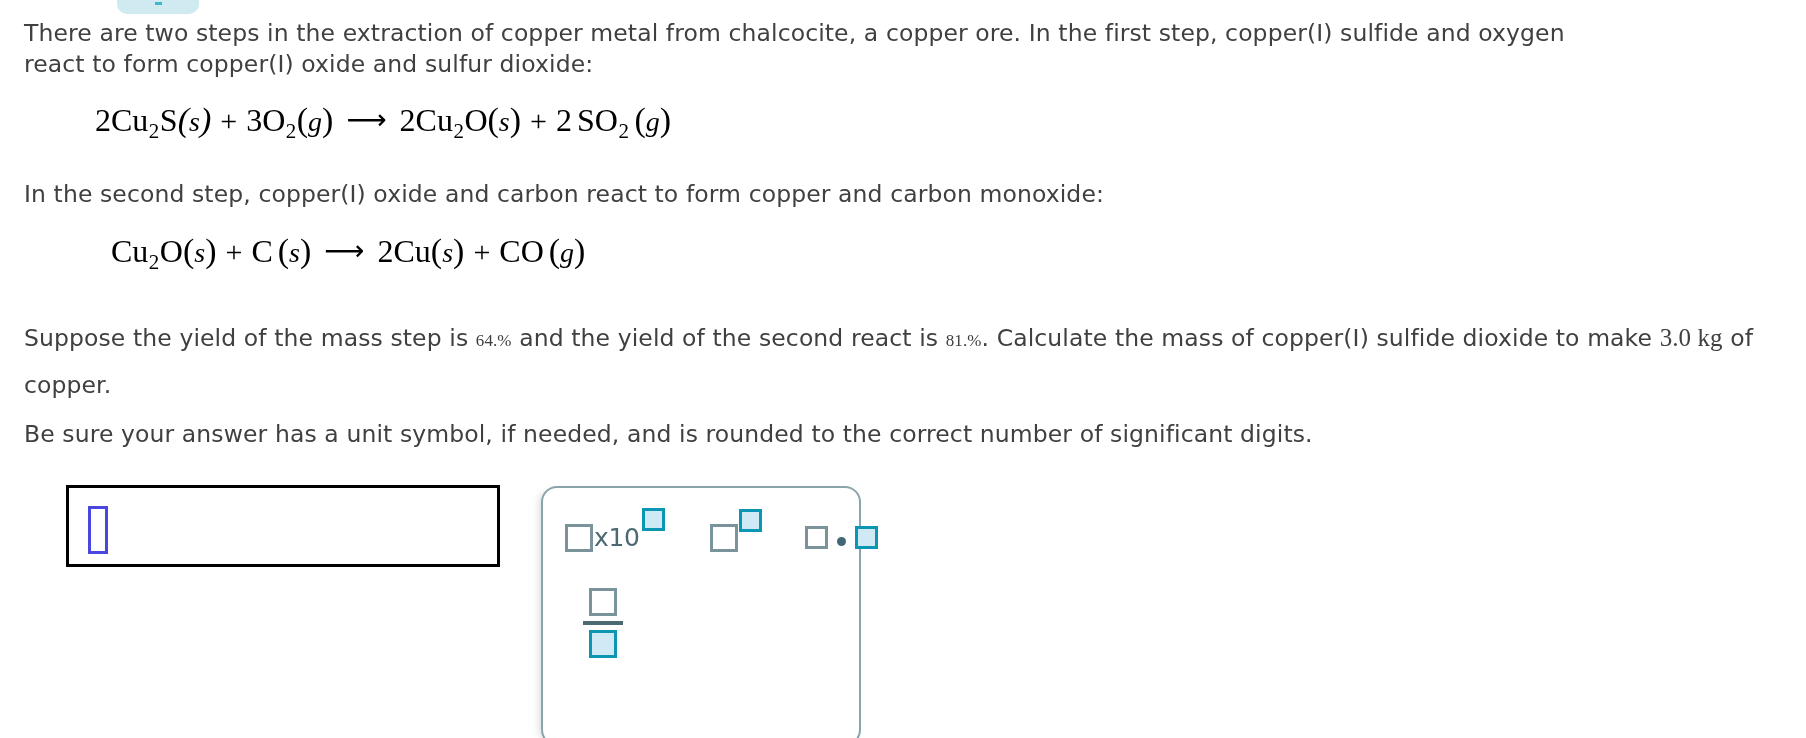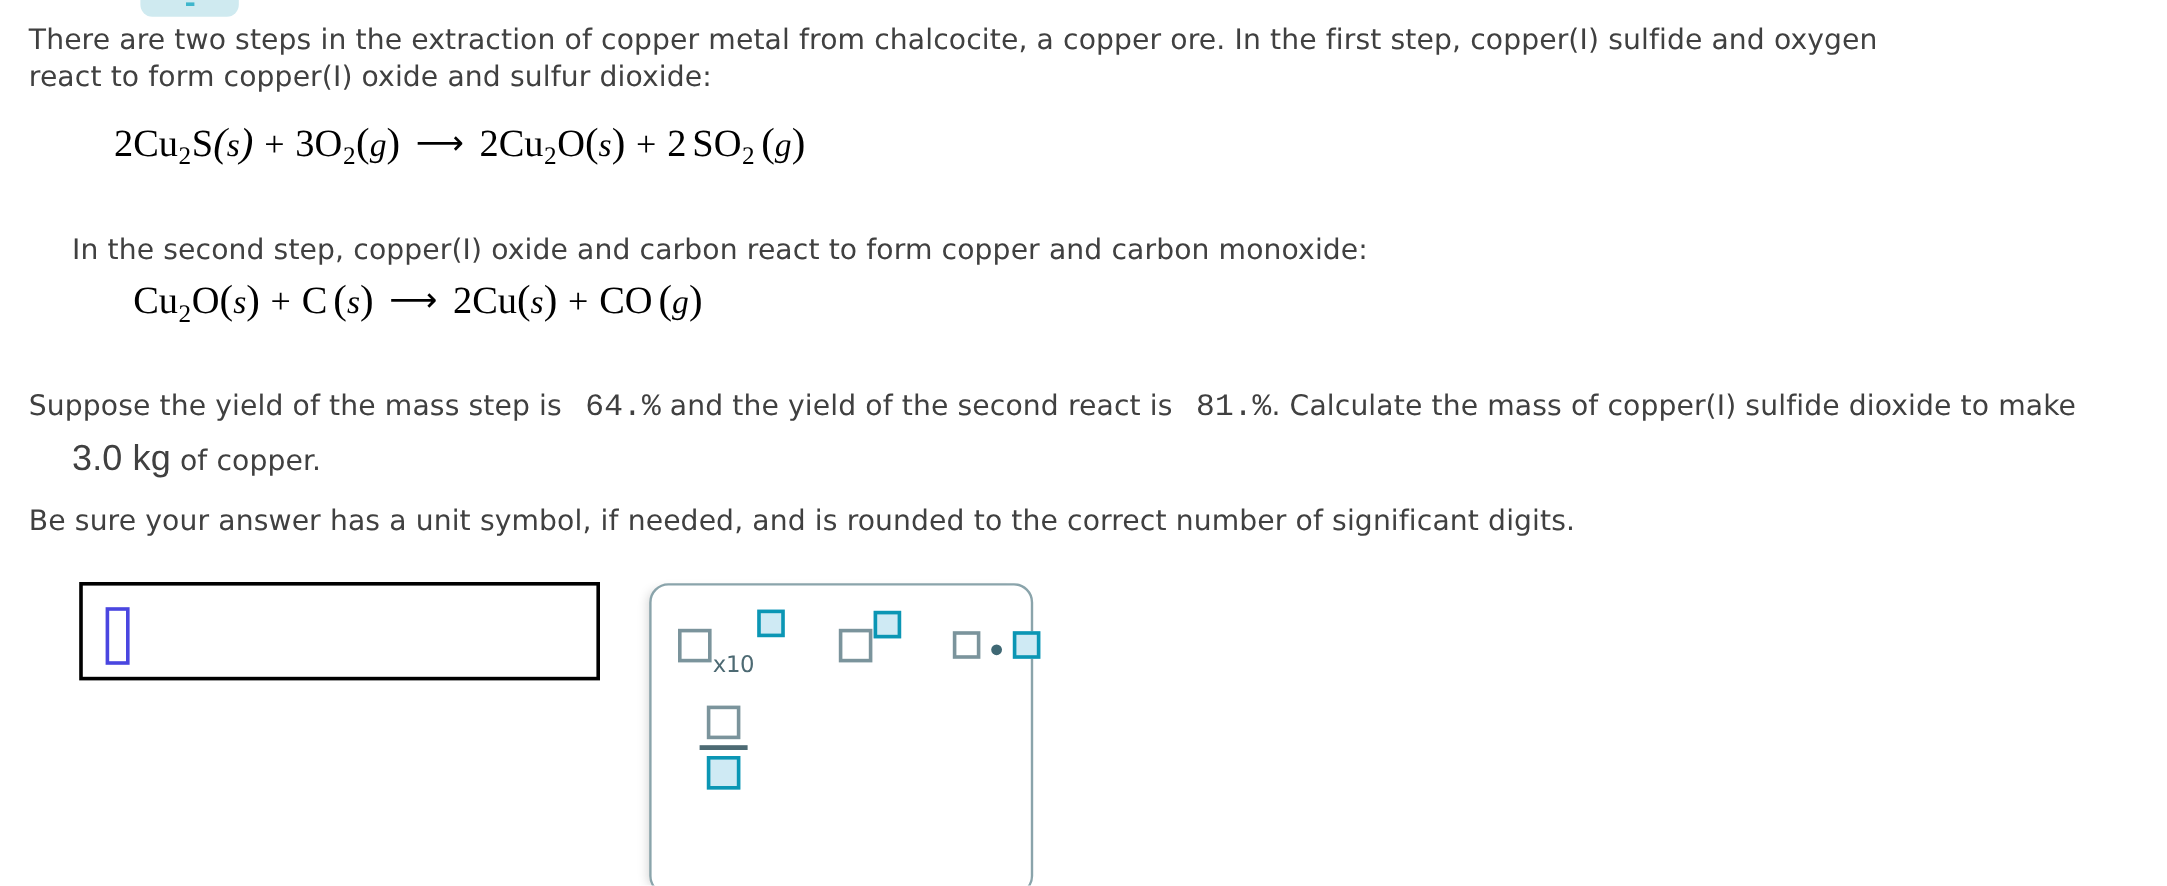--- a/index.html
+++ b/index.html
@@ -44,34 +44,32 @@
     width: 1770px;
   }
   .para {
     font-size: 23.5px;
     line-height: 31px;
     letter-spacing: 0.1px;
     color: #404040;
     margin: 0;
   }
   .p-intro { position: absolute; left: 0; top: 2px; width: 1545px; }
-  .p-second { position: absolute; left: 0; top: 177px; width: 1400px; margin-left: 36px; }
+  .p-second { position: absolute; left: 0; top: 163px; width: 1400px; }
   .p-suppose { position: absolute; left: 0; top: 300px; width: 1782px; line-height: 44px; }
   .p-besure { position: absolute; left: 0; top: 403px; width: 1500px; }
 
   
   .mi {
-    font-family: Liberation Mono, monospace;
-    font-size: 26px;
-    margin-left: 12px;
+    font-family: Liberation Serif, serif;
+    font-size: 17px;
   }
   .mi-unit {
-    font-family: Liberation Sans, sans-serif;
-    font-size: 30px;
-    margin-left: 36px;
+    font-family: Liberation Serif, serif;
+    font-size: 25px;
   }
 
   
   .eqn {
     position: absolute;
     font-family: Liberation Serif, serif;
     font-size: 32px;
     color: #000;
     white-space: nowrap;
   }
@@ -164,28 +162,27 @@
   }
   .bx-teal {
     border: 3px solid #0b96b4;
     background: #cfeaf4;
   }
   .sz-lg { width: 28px; height: 28px; }
   .sz-sm { width: 23px; height: 23px; }
 
   .x10-label {
     font-family: "DejaVu Sans", sans-serif;
-    font-size: 19px;
+    font-size: 25px;
     color: #4d6a73;
     line-height: 1;
     position: relative;
     top: 13px;
     left: 1px;
     letter-spacing: -0.3px;
-    margin-top: 20px;
   }
 
   
   .sci-base { position: relative; top: 12px; }
   .sci-exp { position: relative; top: -4px; left: 3px; }
   
   .sup-base { position: relative; top: 12px; }
   .sup-exp { position: relative; top: -3px; left: 1px; }
   
   .mul-base { position: relative; top: 14px; }

